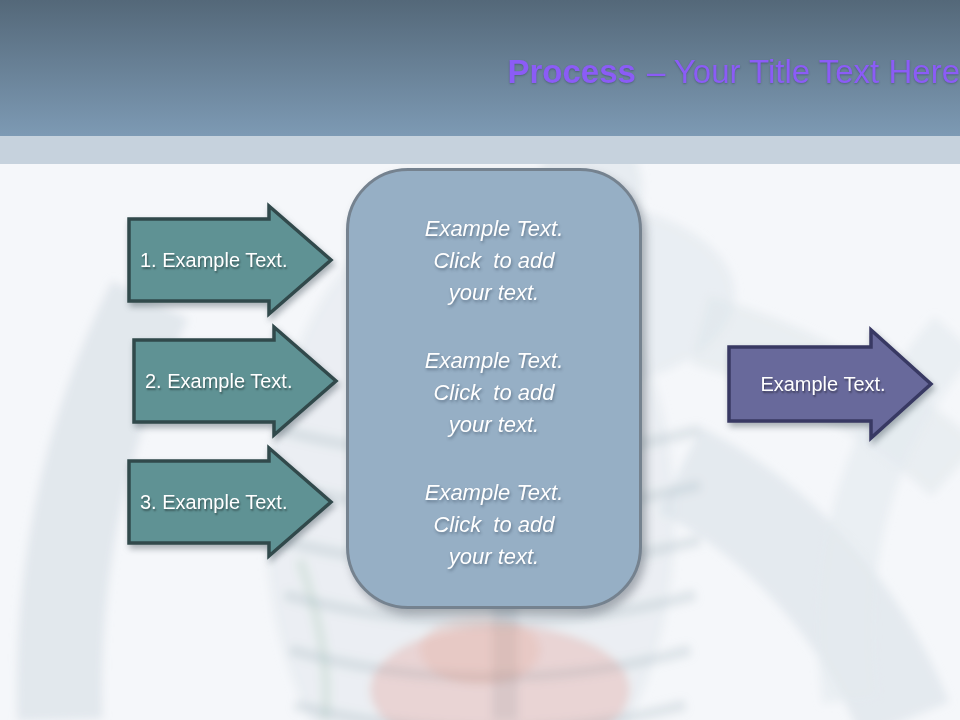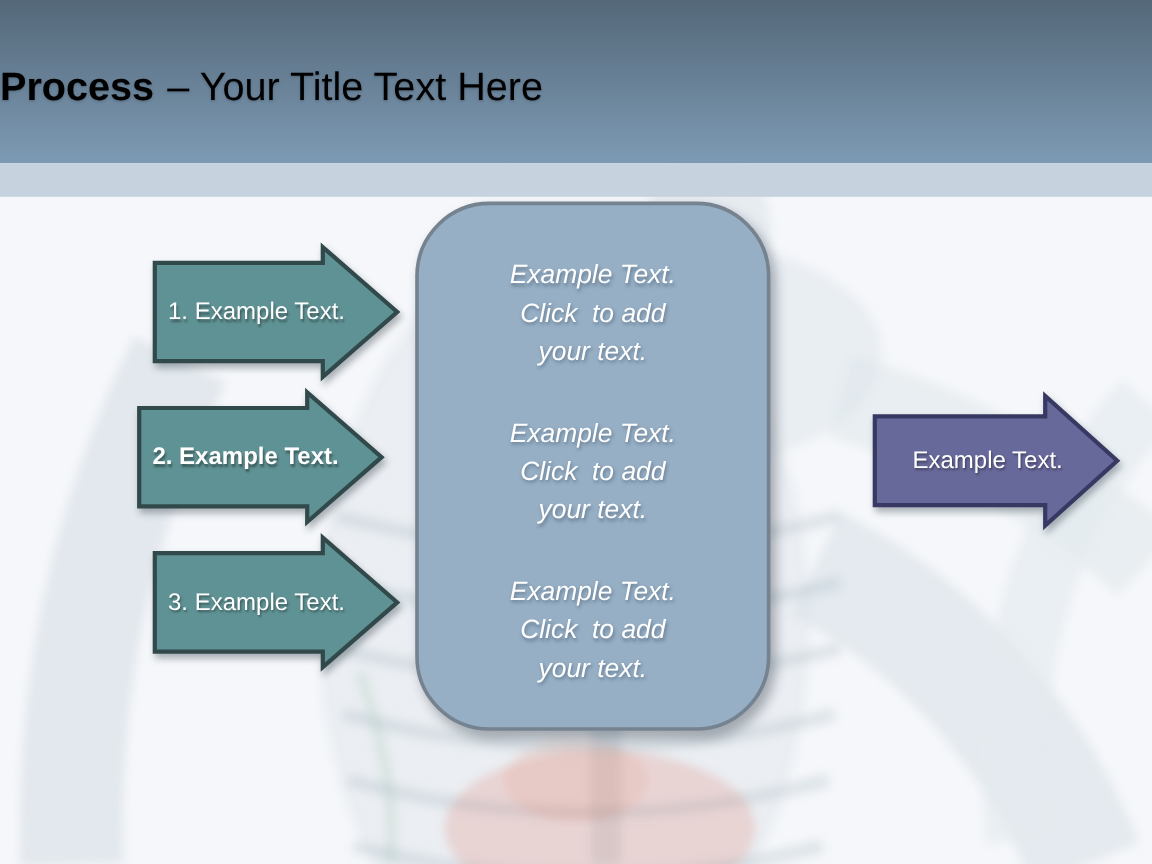--- a/index.html
+++ b/index.html
@@ -12,22 +12,22 @@
   
   .header{
     position:absolute;left:0;top:0;width:960px;height:136px;z-index:3;
     background:linear-gradient(to bottom, var(--header_gradient_top,#546879), var(--header_gradient_bottom,#7d9ab4));
   }
   .band{
     position:absolute;left:0;top:136px;width:960px;height:28px;z-index:3;
     background:var(--band,#c6d2dd);
   }
   .title{
-    position:absolute;left:0;top:52px;width:960px;text-align:left;
-    color:#000000;font-size:33px;line-height:40px;
+    position:absolute;left:0;top:52px;width:960px;text-align:right;
+    color:#8b5cf6;font-size:33px;line-height:40px;
     text-shadow:0 1px 2px rgba(30,45,60,.35);
     white-space:nowrap;
   }
   .title .t-bold{font-weight:700;}
   .title .t-rest{font-weight:400;margin-left:11px;}
   
   .bg-art{position:absolute;left:0;top:0;width:960px;height:720px;z-index:0;}
   
   .arrow{position:absolute;width:206px;height:112px;z-index:2;
     filter:drop-shadow(2px 4px 3px rgba(50,65,75,.40));margin-left:32px;}
@@ -35,21 +35,21 @@
   .arrow .shape-teal{fill:var(--teal_fill,#5f9294);stroke:var(--teal_border,#31494b);stroke-width:3.5;stroke-linejoin:miter;}
   .arrow .shape-purple{fill:var(--purple_fill,#68699b);stroke:var(--purple_border,#383963);stroke-width:3.5;stroke-linejoin:miter;}
   .arrow .label{
     position:absolute;left:13px;top:0;height:100%;width:182px;
     display:flex;align-items:center;justify-content:flex-start;
     color:#fff;font-size:20px;text-shadow:1px 2px 2px rgba(0,0,0,.40);
     white-space:nowrap;
   }
   .arrow.out .label{left:0;width:192px;justify-content:center;}
   .a1{left:95px;top:204px;}
-  .a2{left:82px;top:325px;font-weight:bold;}
+  .a2{left:100px;top:325px;}
   .a3{left:95px;top:446px;}
   .out{left:695px;top:328px;}
   
   .panel{
     position:absolute;left:346px;top:168px;width:296px;height:441px;z-index:2;
     box-sizing:border-box;border:3px solid var(--panel_border,#75828f);
     border-radius:62px;background:var(--panel_fill,#96afc5);
     box-shadow:4px 6px 10px rgba(55,65,78,.40);
   }
   .panel-inner{

